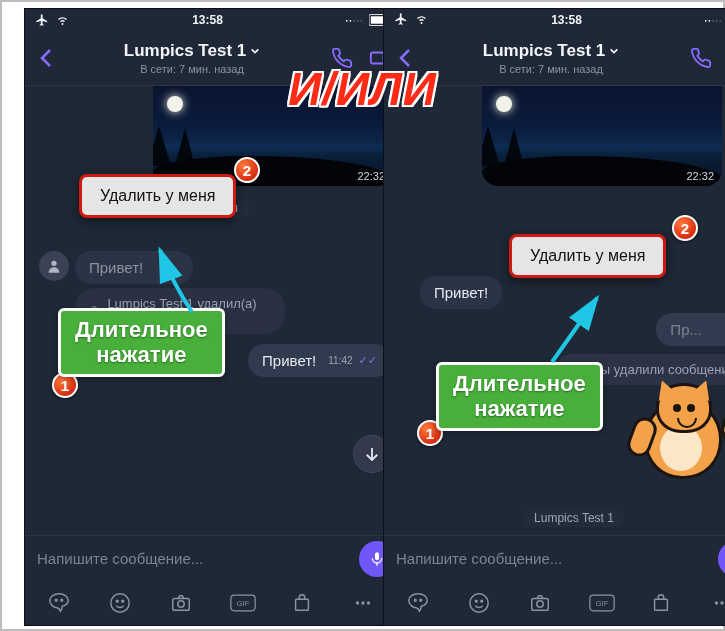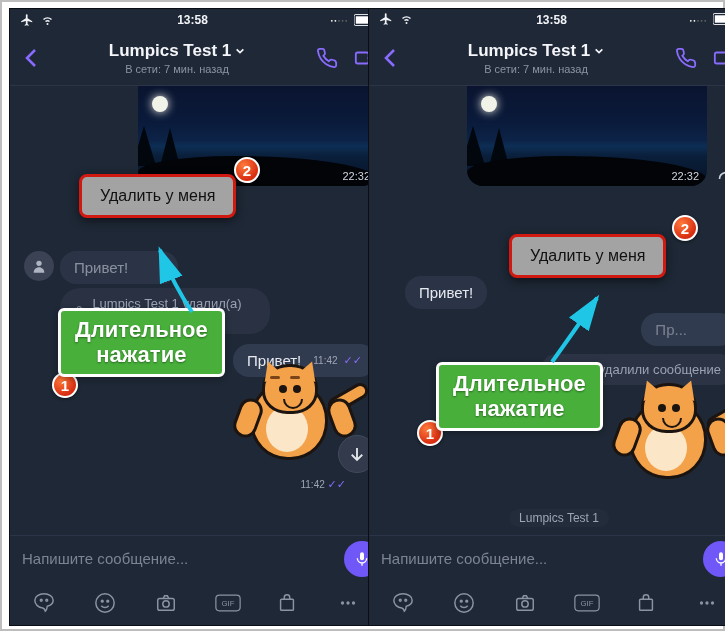--- a/index.html
+++ b/index.html
@@ -20,20 +20,21 @@
   .phone {
     position: absolute;
     width: 382px;
     height: 618px;
     top: 6px;
     background: #1e2836;
     border: 1px solid #0b0e15;
     display: flex;
     flex-direction: column;
     color: #e6e8ee;
+    margin-left: 15px;
   }
   .phone.left { left: 7px; }
   .phone.right { left: 366px; }
 
   
   .status-bar {
     height: 22px;
     background: #1e2836;
     display: flex;
     align-items: center;
@@ -154,21 +155,21 @@
   .bot-ic{width:30px;display:flex;align-items:center;}
 
   
   .center-red {
     position:absolute; top:60px; left:50%; transform:translateX(-50%);
     font-size:46px; font-weight:800; font-style:italic;
     color:#ff2b16; text-shadow: -2px 0 #fff, 2px 0 #fff, 0 -2px #fff, 0 2px #fff, -2px -2px #fff, 2px 2px #fff, -2px 2px #fff, 2px -2px #fff;
     letter-spacing:1px; white-space:nowrap;
   }
   .delete-popup{
-    position:absolute; background:#a3a3a3; color:#111; border-radius:8px;
+    position:absolute; background:#e5e5e5; color:#111; border-radius:8px;
     border:3px solid #d01910; box-shadow:0 3px 10px rgba(0,0,0,.5);
     padding:10px 18px; font-size:16px; font-weight:500;
   }
   .delete-popup.left-pop{ left:77px; top:172px; }
   .delete-popup.right-pop{ left:507px; top:232px; }
   .num-badge{
     position:absolute;width:26px;height:26px;border-radius:50%;
     background:radial-gradient(circle at 35% 30%, #ff7a3c, #d82d10 70%);
     border:2px solid #fff; color:#fff; font-weight:700; font-size:15px;
     display:flex;align-items:center;justify-content:center;
@@ -283,37 +284,20 @@
             <path d="M3 6h18M8 6V4a2 2 0 0 1 2-2h4a2 2 0 0 1 2 2v2m3 0v14a2 2 0 0 1-2 2H7a2 2 0 0 1-2-2V6"></path>
           </svg>
         <span>Lumpics Test 1 удалил(а) сообщение</span>
       </div>
       <div class="bubble-out bubble-out-1">
         <span>Привет!</span>
         <span class="bubble-time">11:42</span>
         <span class="checks">✓✓</span>
       </div>
 
-      <div class="sticker-cat">
-        <div class="cat-tail"></div>
-          <div class="cat-body"></div>
-          <div class="cat-belly"></div>
-        <div class="cat-arm l"></div>
-          <div class="cat-arm r"></div>
-        <div class="cat-head">
-            <div class="cat-ear l"></div>
-            <div class="cat-ear r"></div>
-            <div class="cat-eye l"></div>
-            <div class="cat-eye r"></div>
-            <div class="cat-mouth"></div>
-          </div>
-        <div class="cat-stripe" style="left:30px;top:16px;width:10px;"></div>
-        <div class="cat-stripe" style="left:50px;top:16px;width:10px;"></div>
-        <div class="sticker-time"><span>11:42</span> <span class="checks">✓✓</span></div>
-      </div>
 
       <div class="scroll-down-btn">
         <svg width="18" height="18" viewBox="0 0 24 24" fill="none" stroke="currentColor" stroke-width="2.5">
             <path d="M12 4v16M5 13l7 7 7-7"></path>
           </svg>
       </div>
     </div>
 
     <div class="input-bar">
       <div class="msg-input"><span style="color:#7c8494">Напишите сообщение...</span></div>
@@ -520,20 +504,21 @@
       <div class="bot-ic">
           <svg width="22" height="22" viewBox="0 0 24 24" fill="currentColor">
             <circle cx="6" cy="12" r="1.8"></circle>
             <circle cx="12" cy="12" r="1.8"></circle>
             <circle cx="18" cy="12" r="1.8"></circle>
           </svg>
         </div>
     </div>
   </div>
 
+  <div class="center-red">И/ИЛИ</div>
 
   <div class="delete-popup left-pop"><span>Удалить у меня</span></div>
   <div class="delete-popup right-pop"><span>Удалить у меня</span></div>
 
   <div class="num-badge badge2-left">2</div>
   <div class="num-badge badge1-left">1</div>
   <div class="num-badge badge2-right">2</div>
   <div class="num-badge badge1-right">1</div>
 
   <div class="callout left-c"><span>Длительное</span><br><span>нажатие</span></div>

